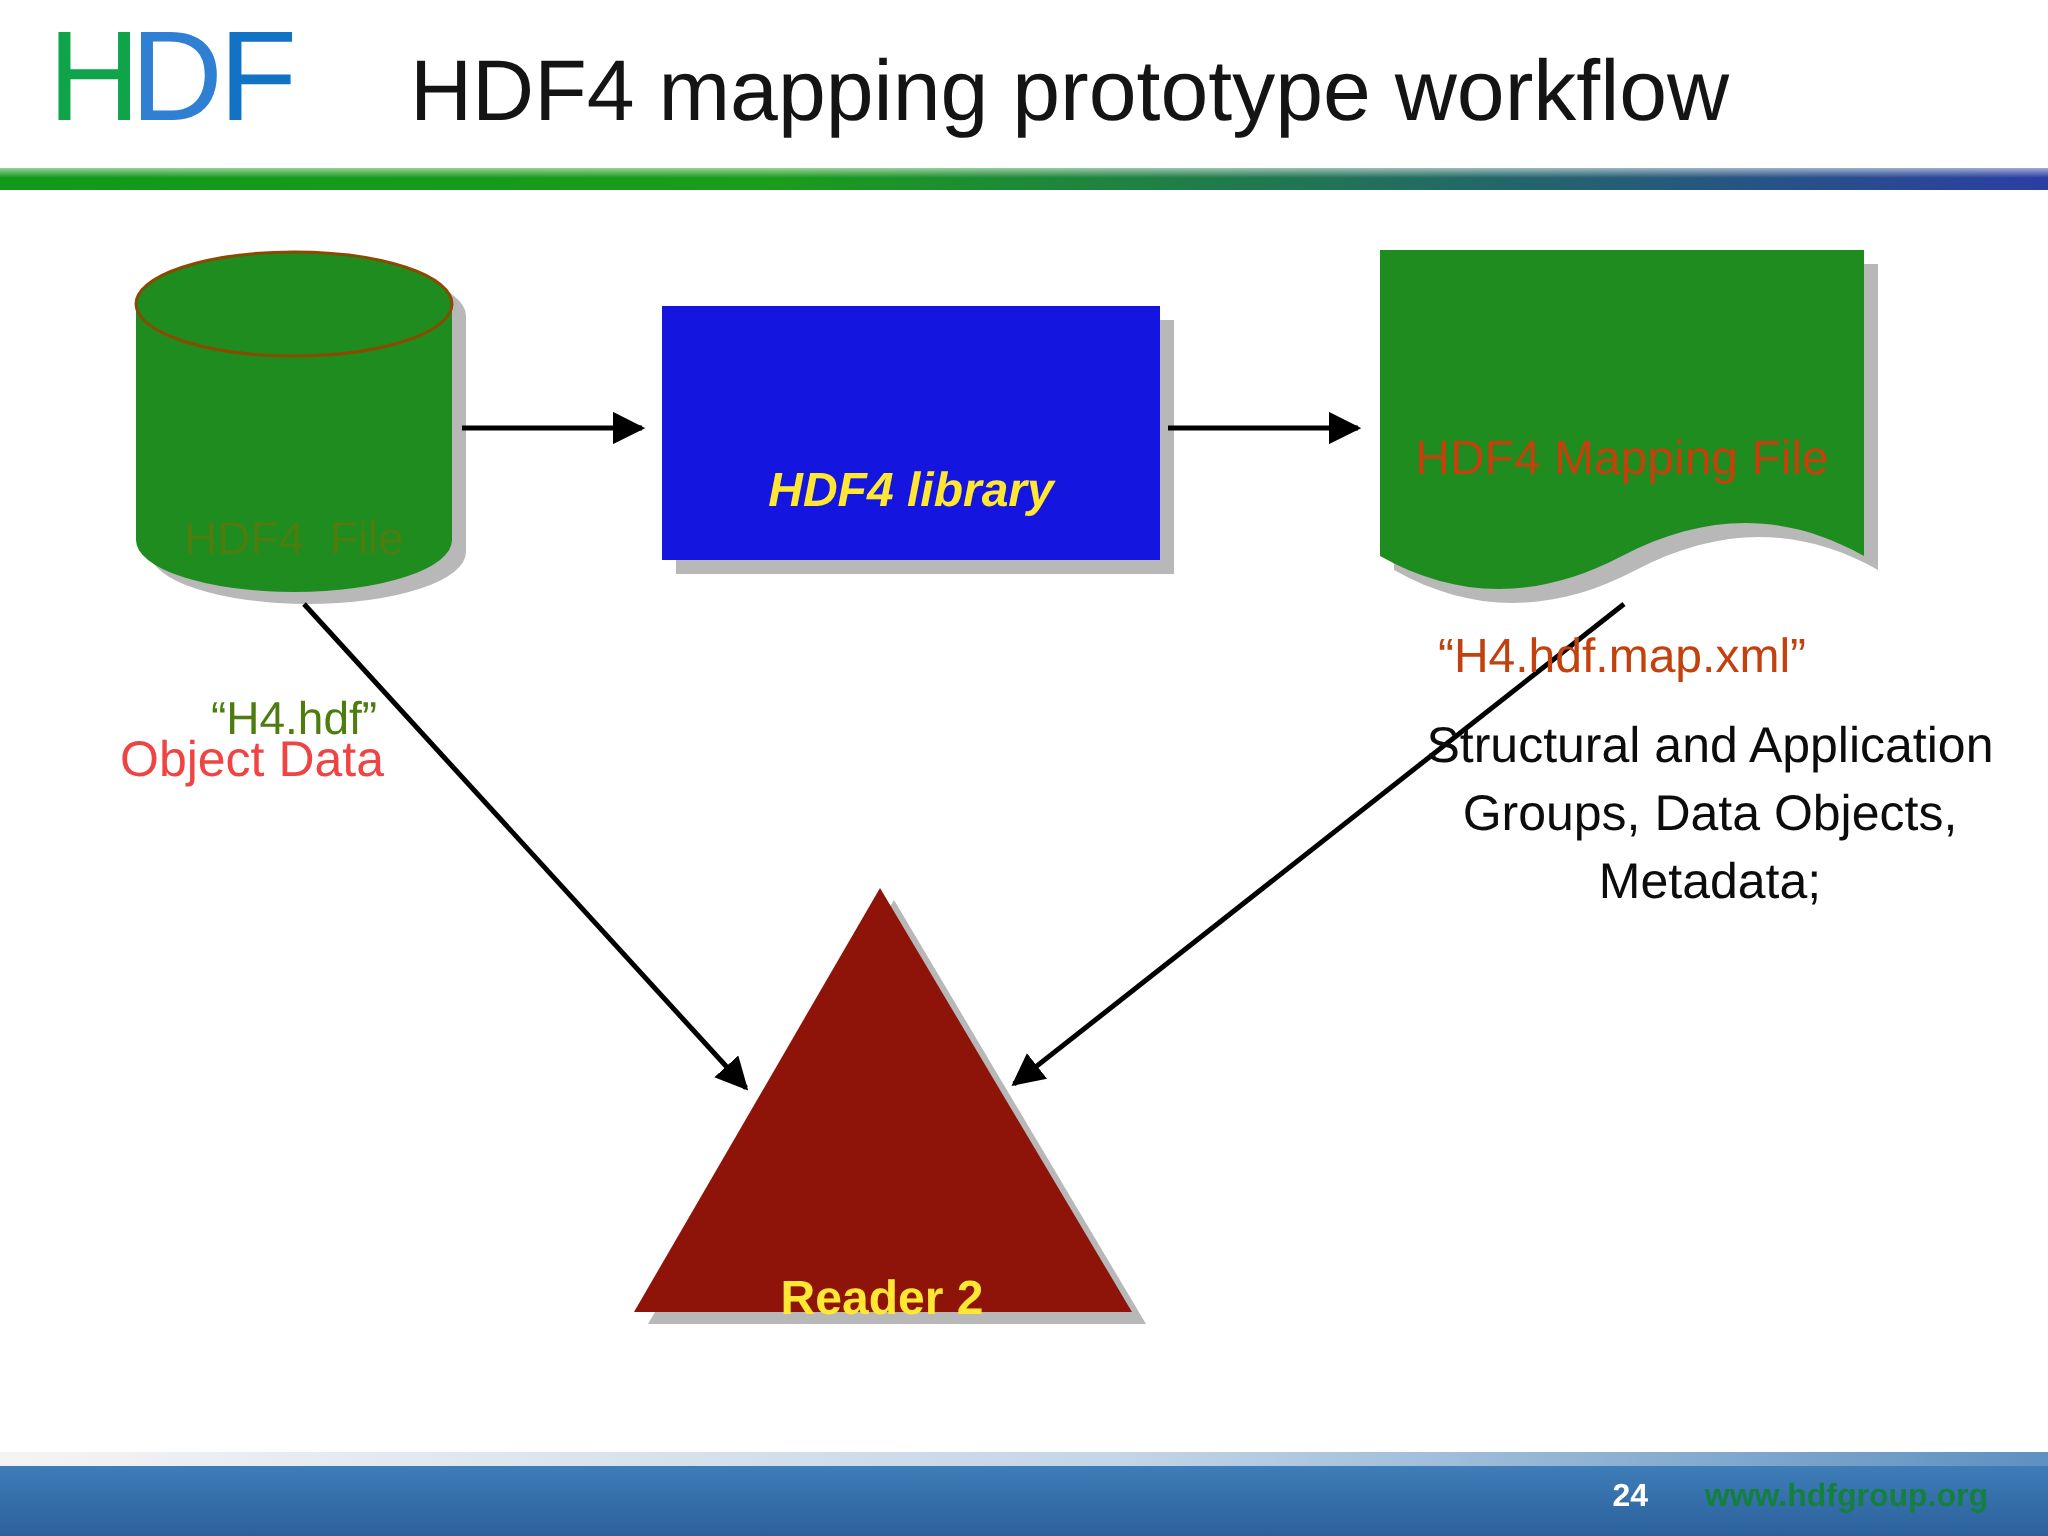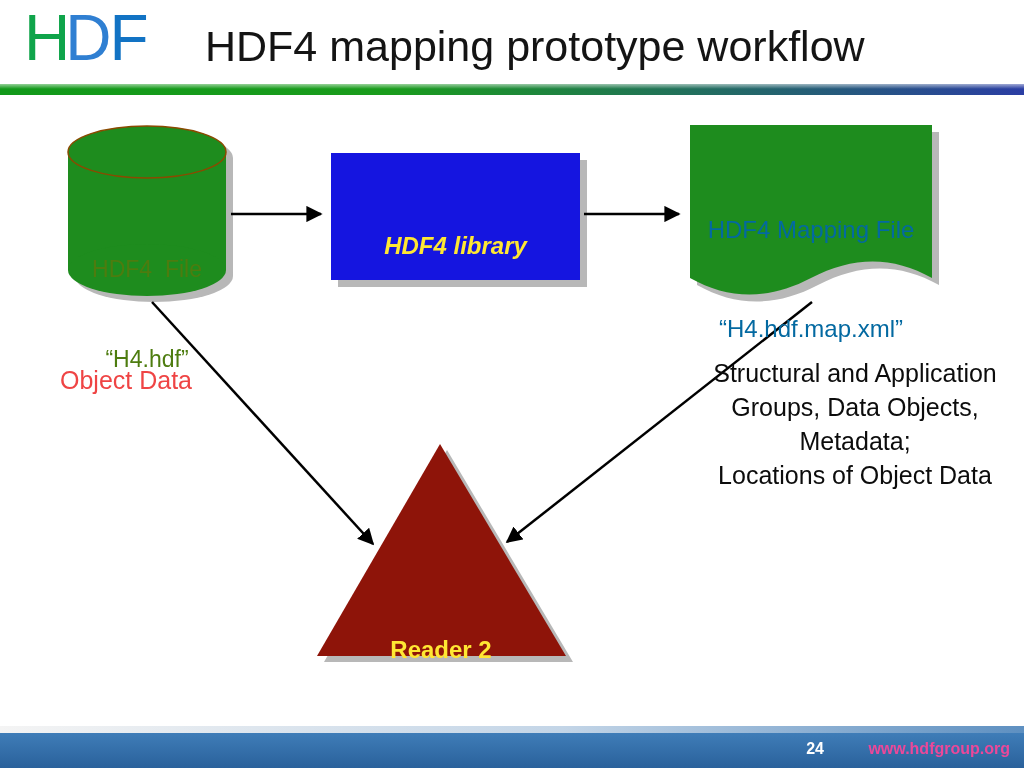--- a/index.html
+++ b/index.html
@@ -22,35 +22,35 @@
       linear-gradient(to right,#12991A,#1A9C1C 38%,#2B3EA4);
   }
 
   
   svg.diagram{left:0;top:0;}
 
   
   .node-label{position:absolute;text-align:center;white-space:pre-wrap;}
   .cyl-label{left:68px;top:194px;width:158px;font-size:23px;line-height:30px;color:#4d7c0f;}
   .hmap-label{left:331px;top:166px;width:249px;font-size:24px;line-height:32px;color:#FFE733;font-weight:bold;}
-  .doc-label{left:690px;top:147px;width:242px;font-size:24px;line-height:33px;color:#0369a1;}
+  .doc-label{left:690px;top:147px;width:242px;font-size:24px;line-height:33px;color:#c2410c;}
   .tri-label{left:341px;top:570px;width:200px;font-size:24px;line-height:32px;color:#FFE733;font-weight:bold;}
   .italic{font-style:italic;}
 
   
   .object-data{left:60px;top:366px;font-size:25px;color:#ef4444;}
   .metadata{left:697px;top:356px;width:316px;font-size:25px;line-height:34px;text-align:center;color:#0c0c0c;}
 
   
   .footer-strip{left:0;top:726px;width:1024px;height:7px;
     background:linear-gradient(to right,#f4f4f4,#c3d5e7 55%,#5E90C1);}
   .footer-bar{left:0;top:733px;width:1024px;height:35px;
     background:linear-gradient(to bottom,#3F7DB8,#2A619B);}
   .page-num{right:200px;top:740px;font-size:16px;font-weight:bold;color:#ffffff;}
-  .footer-url{right:14px;top:740px;font-size:16px;font-weight:bold;color:#ec4899;}
+  .footer-url{right:30px;top:740px;font-size:16px;font-weight:bold;color:#15803d;}
 </style>
 </head>
 <body>
 
 <div class="abs logo">
   <span class="logo-h">H</span><span class="logo-d">D</span><span class="logo-f">F</span>
 </div>
 <div class="abs title">HDF4 mapping prototype workflow</div>
 <div class="abs header-bar"></div>
 
@@ -110,19 +110,18 @@
   <div>Reader 2</div>
   <div class="italic">(Perl Script)</div>
 </div>
 
 <div class="abs object-data">Object Data</div>
 
 <div class="abs metadata">
   <div>Structural and Application</div>
   <div>Groups, Data Objects,</div>
   <div>Metadata;</div>
-  <div>Locations of Object Data</div>
 </div>
 
 <div class="abs footer-strip"></div>
 <div class="abs footer-bar"></div>
 <div class="abs page-num">24</div>
 <div class="abs footer-url">www.hdfgroup.org</div>
 
 </body></html>

